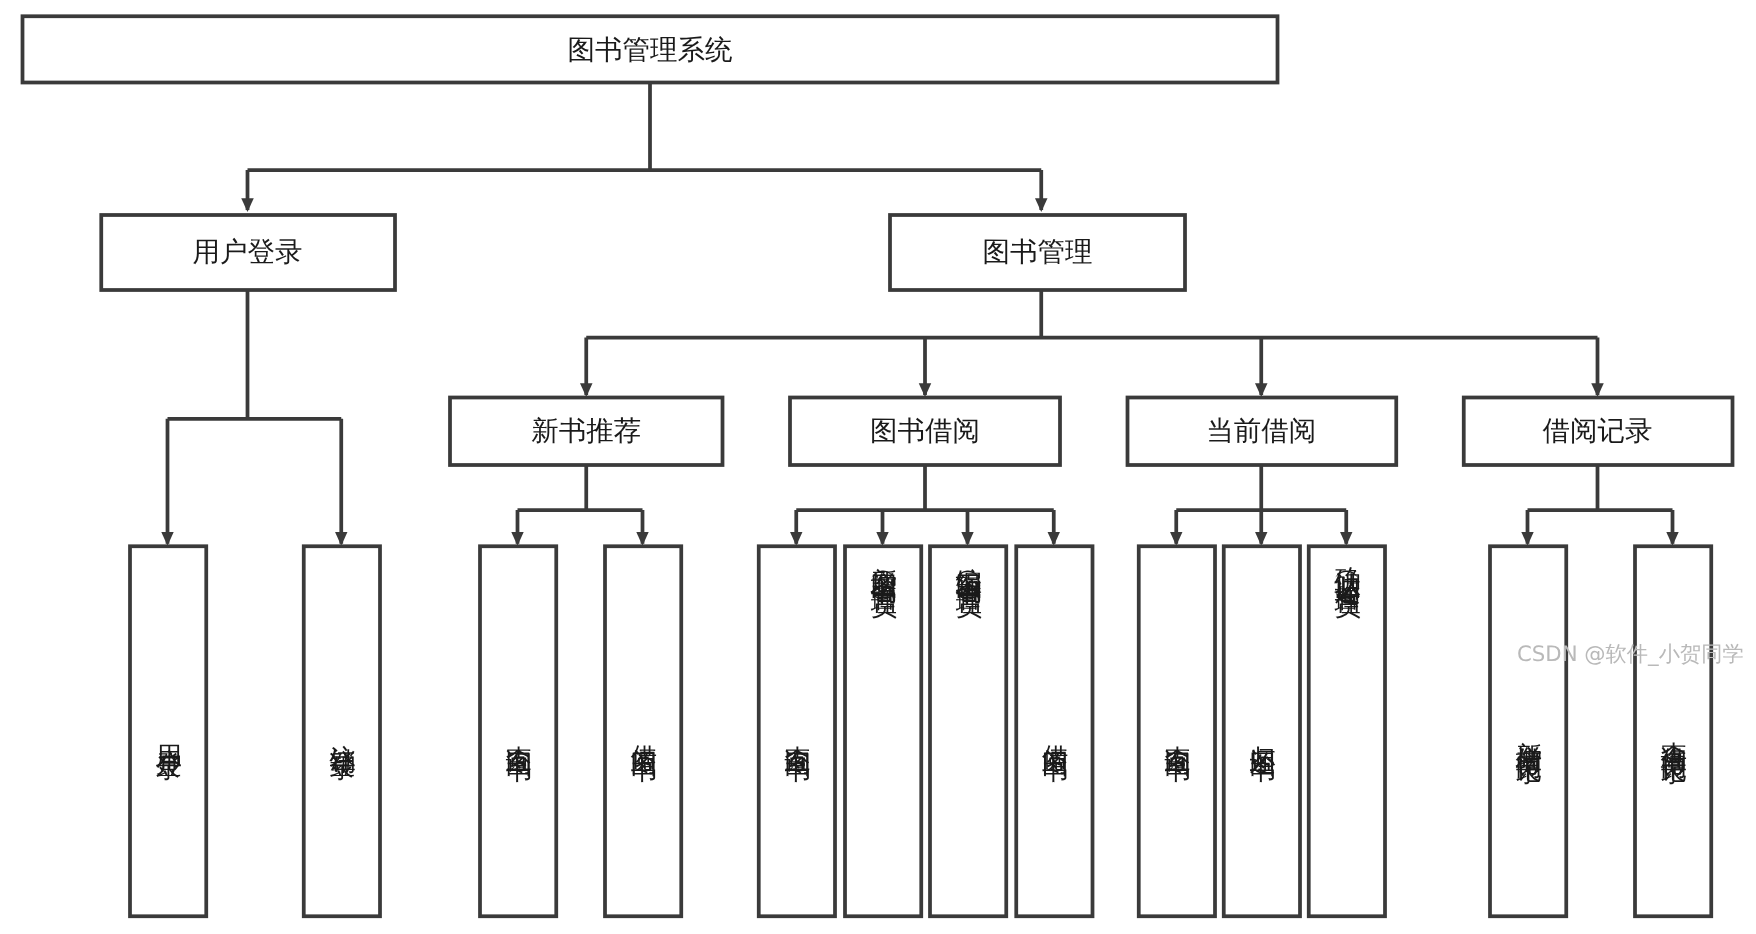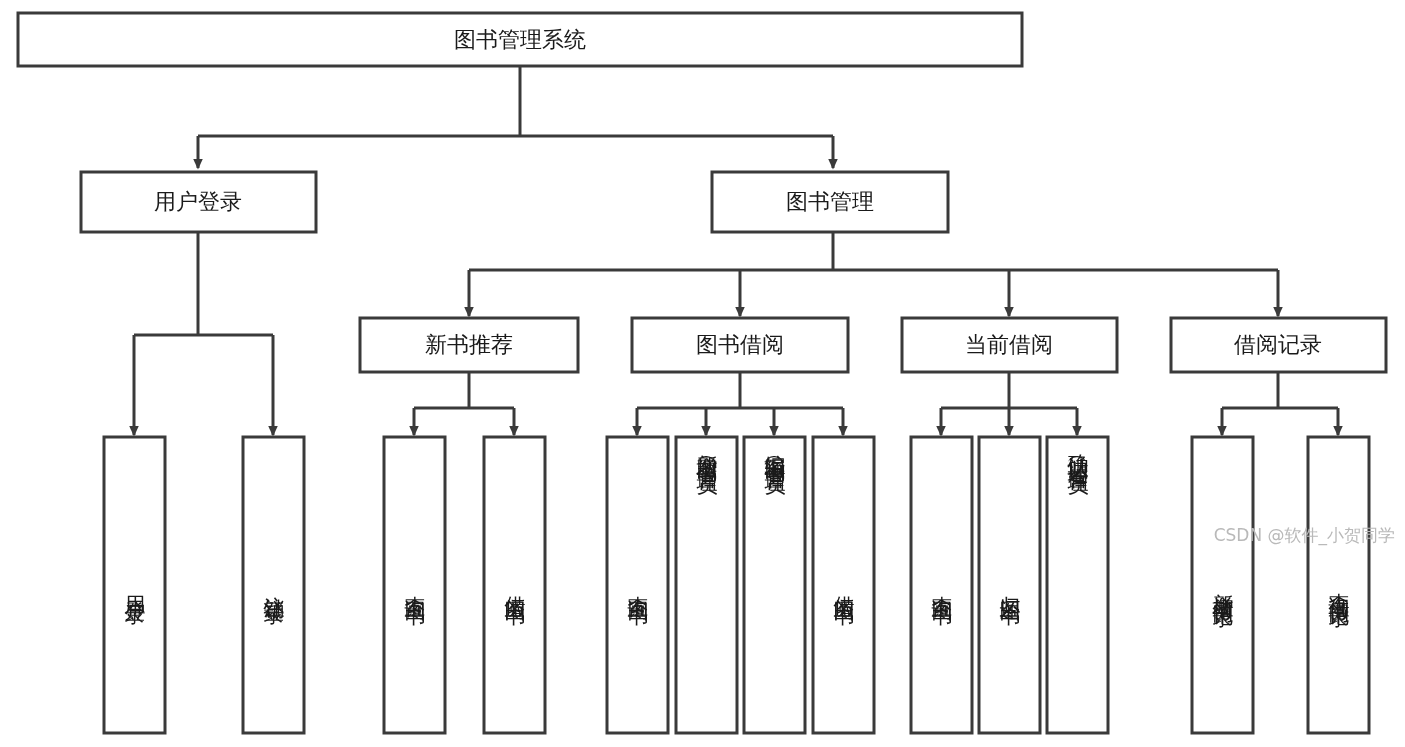--- a/index.html
+++ b/index.html
@@ -20,21 +20,21 @@
     position:absolute;display:flex;align-items:center;justify-content:center;
     pointer-events:none;
   }
   .v-label{
     writing-mode:vertical-rl;text-orientation:upright;
     font-family:"DejaVu Sans","Liberation Sans",sans-serif;
     font-size:21px;color:#1a1a1a;line-height:1.0;letter-spacing:3px;
     white-space:nowrap;
   }
   .watermark{
-    position:absolute;right:10px;bottom:0;
+    position:absolute;right:10px;bottom:12px;
     font-family:"DejaVu Sans","Liberation Sans",sans-serif;
     font-size:17px;color:#b9b9b9;white-space:nowrap;
   }
 </style>
 </head>
 <body>
 
 <div id="diagram-root">
 
   <svg class="diagram" viewBox="0 0 1405 747">

